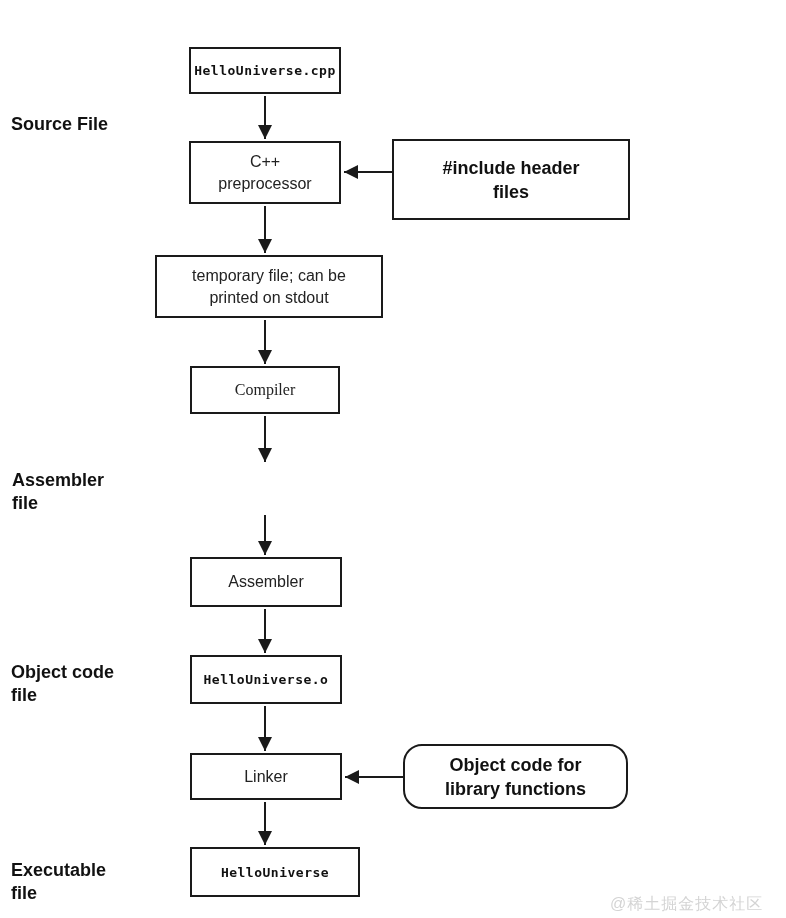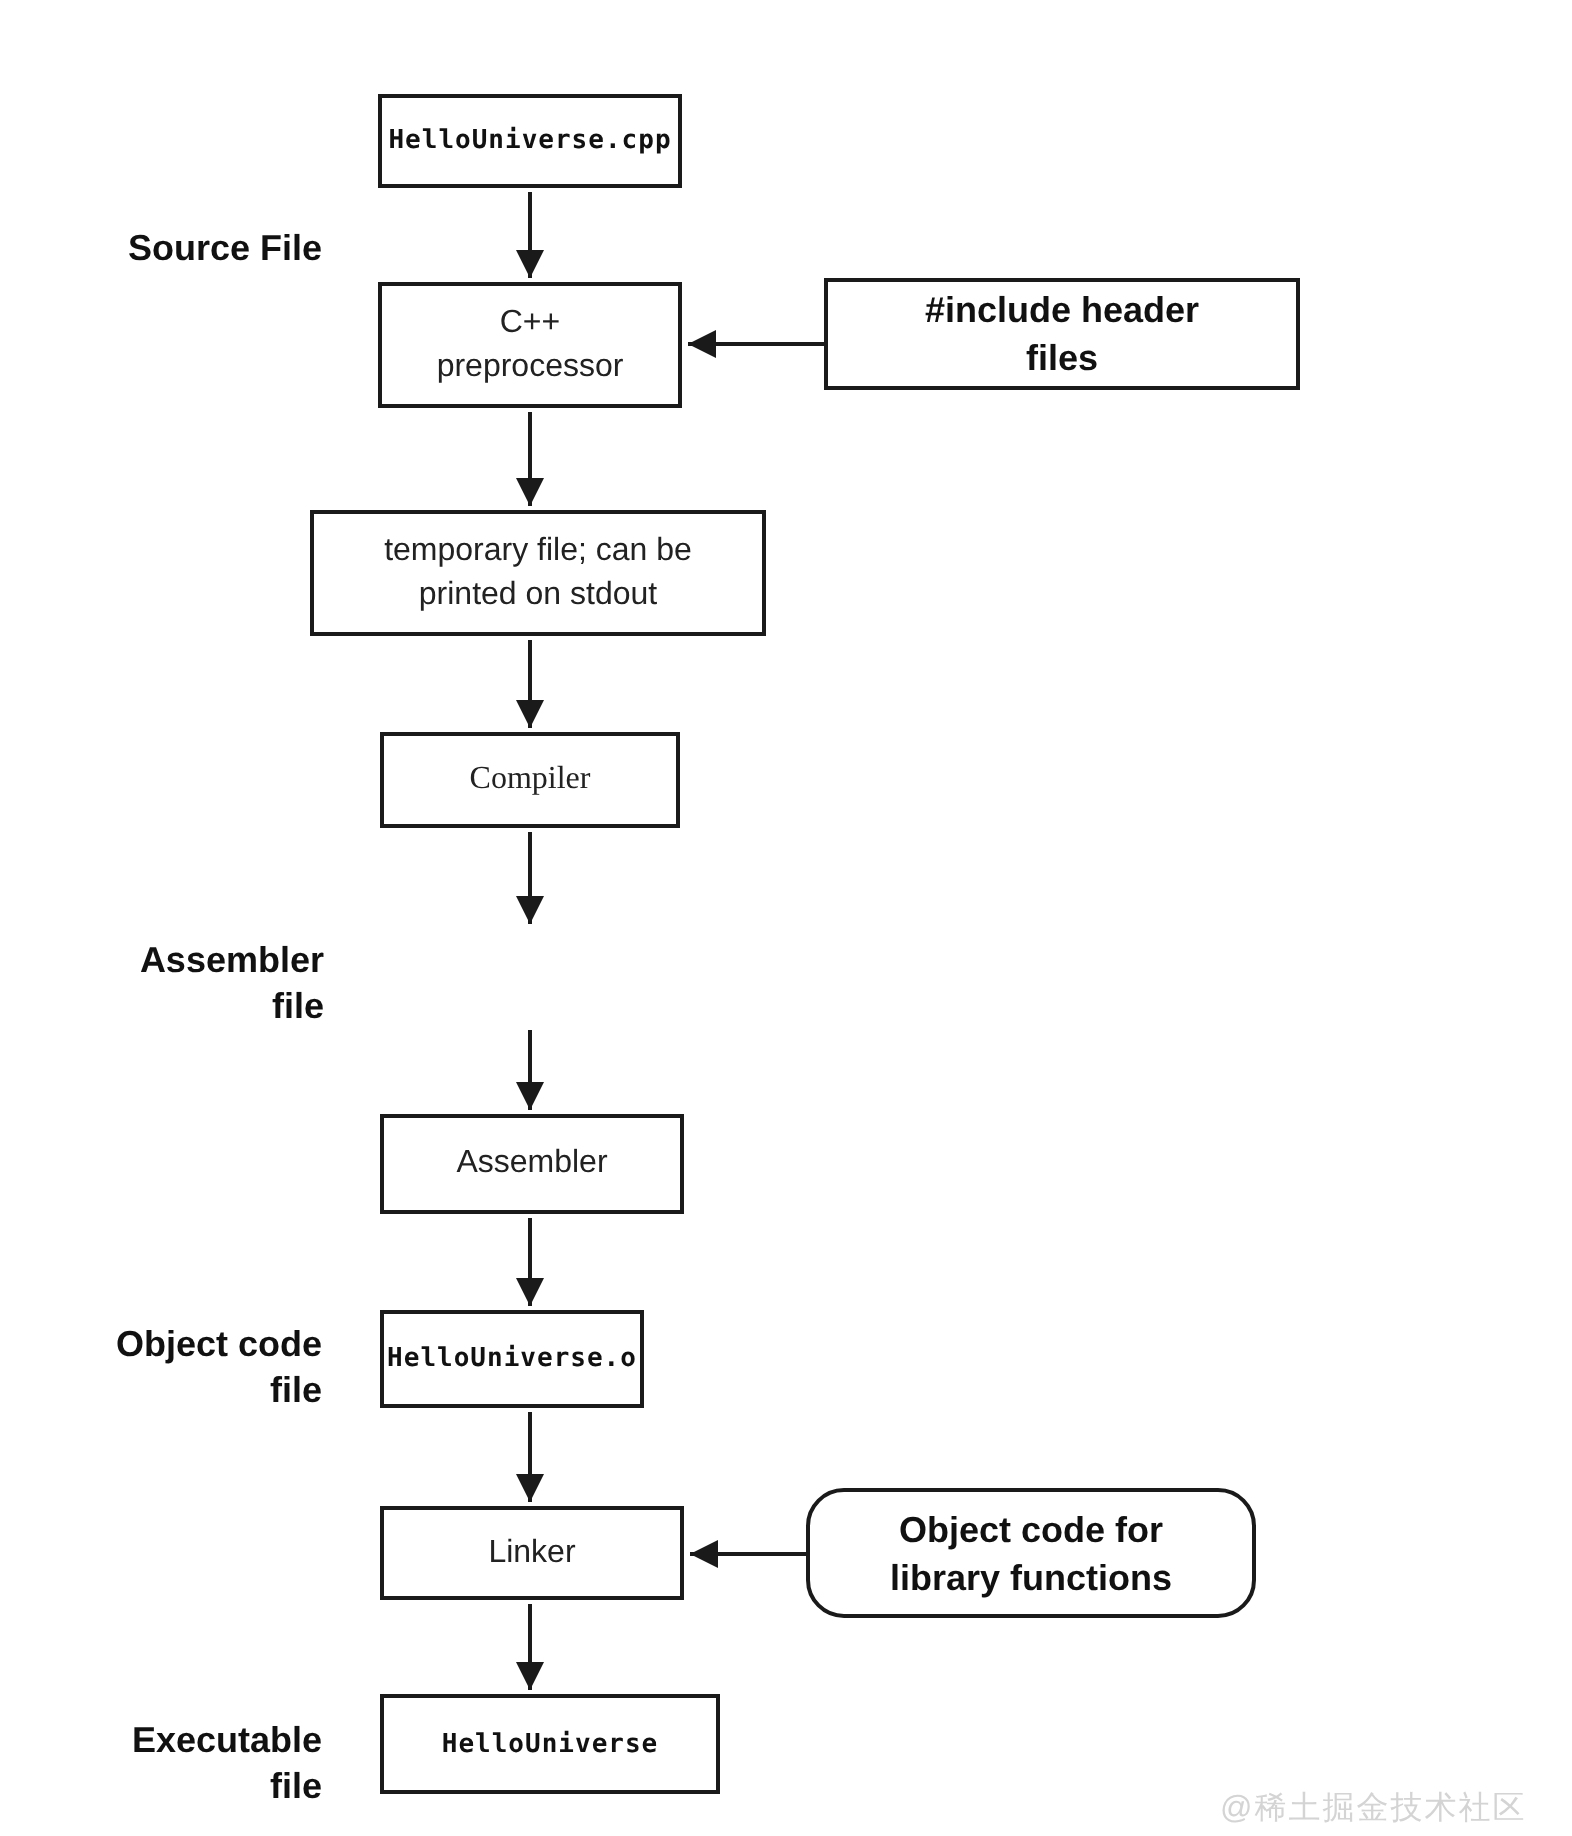--- a/index.html
+++ b/index.html
@@ -43,21 +43,21 @@
   }
   .node.side-input {
     font-size: 18px;
     line-height: 24px;
     font-weight: 700;
     color: #111111;
   }
   .stage-label {
     position: absolute;
     width: 150px;
-    text-align: right;
+    text-align: left;
     white-space: pre-line;
     font-size: 18px;
     line-height: 23px;
     font-weight: 700;
     color: #111111;
     z-index: 2;
   }
   #arrow-layer {
     position: absolute;
     left: 0;
@@ -111,27 +111,27 @@
 preprocessor</div>
 
   <div class="node process" style="left:155px; top:235px; width:228px; height:63px;">temporary file; can be
 printed on stdout</div>
 
   <div class="node process" style="left:190px; top:346px; width:150px; height:48px;font-family:Liberation Serif, serif;">Compiler</div>
 
 
   <div class="node process" style="left:190px; top:537px; width:152px; height:50px;">Assembler</div>
 
-  <div class="node file" style="left:190px; top:635px; width:132px; height:49px;">HelloUniverse.o</div>
+  <div class="node file" style="left:190px; top:635px; width:152px; height:49px;">HelloUniverse.o</div>
 
   <div class="node process" style="left:190px; top:733px; width:152px; height:47px;">Linker</div>
 
   <div class="node file" style="left:190px; top:827px; width:170px; height:50px;">HelloUniverse</div>
 
-  <div class="node side-input" style="left:412px; top:119px; width:238px; height:56px;">#include header
+  <div class="node side-input" style="left:392px; top:119px; width:238px; height:81px;">#include header
 files</div>
 
   <div class="node side-input" style="left:403px; top:724px; width:225px; height:65px;border-radius:19px;">Object code for
 library functions</div>
 
   <div class="stage-label" style="left:11px; top:93px;">Source File</div>
 
   <div class="stage-label" style="left:12px; top:449px;">Assembler
 file</div>
 

